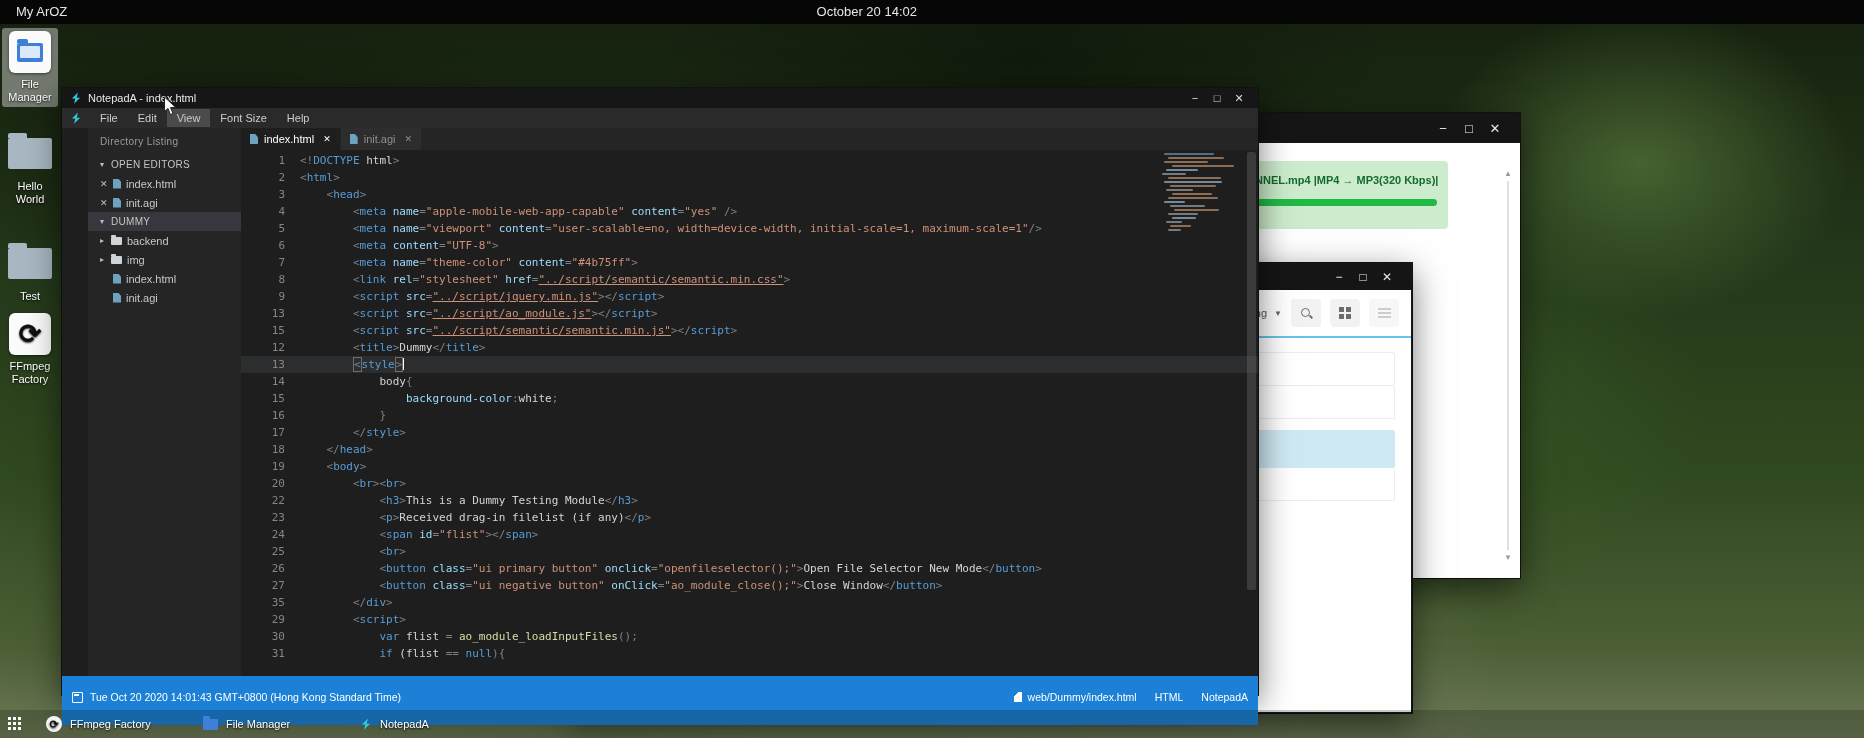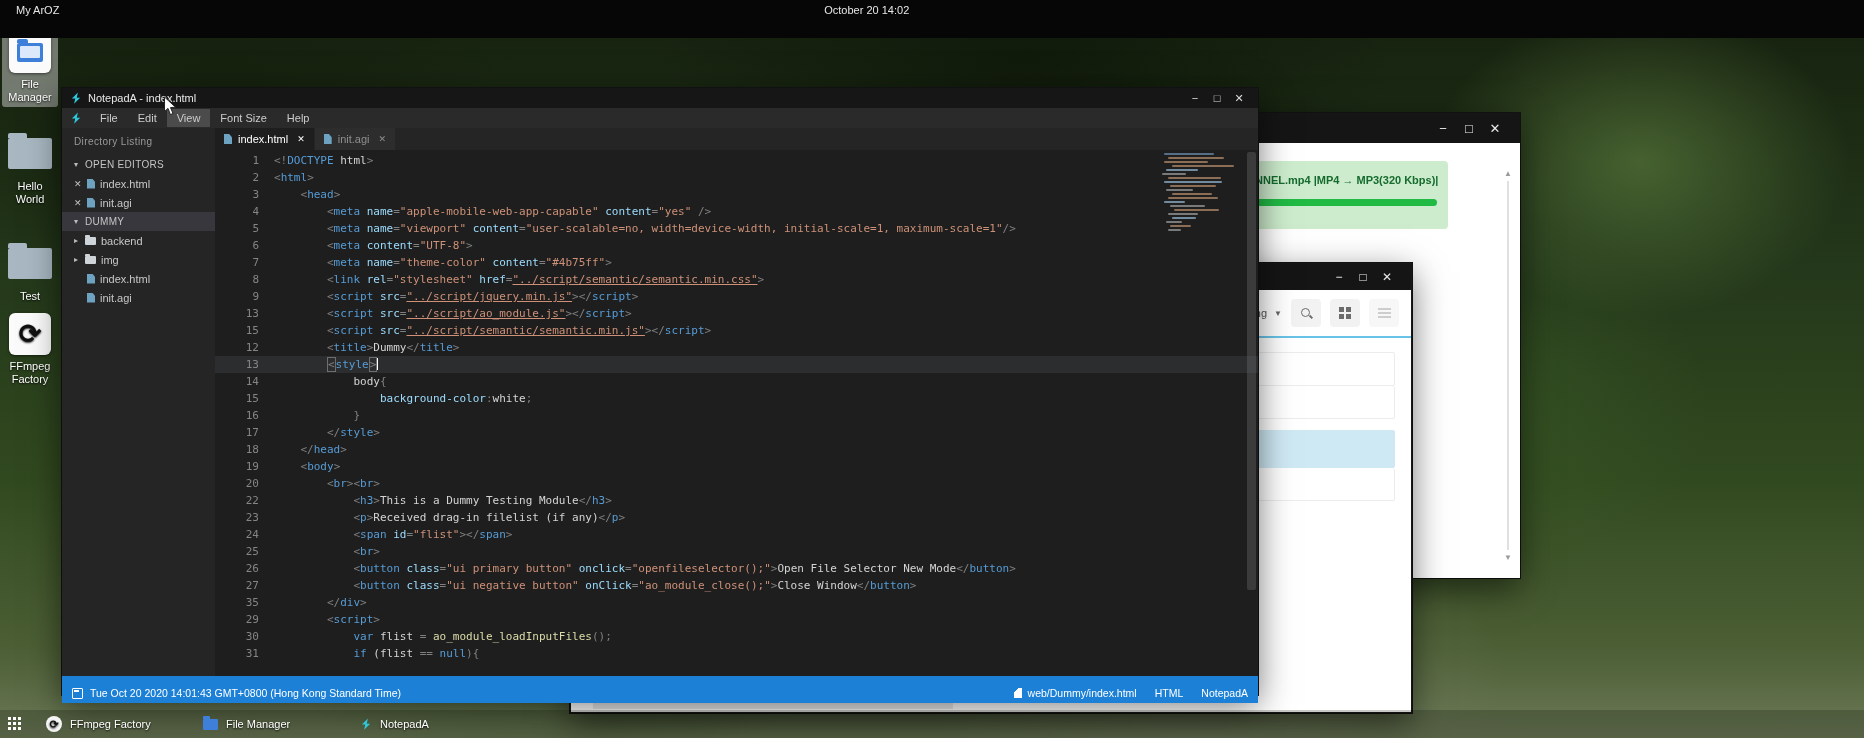--- a/index.html
+++ b/index.html
@@ -11,21 +11,21 @@
       radial-gradient(ellipse 420px 260px at 12% 18%, rgba(20,30,12,.85), transparent 70%),
       radial-gradient(ellipse 520px 300px at 55% 8%, rgba(15,24,10,.8), transparent 70%),
       radial-gradient(ellipse 300px 220px at 88% 22%, rgba(120,160,80,.45), transparent 70%),
       radial-gradient(ellipse 360px 280px at 78% 55%, rgba(60,95,40,.55), transparent 70%),
       radial-gradient(ellipse 500px 320px at 30% 75%, rgba(45,75,32,.6), transparent 70%),
       radial-gradient(ellipse 420px 240px at 65% 92%, rgba(125,135,105,.5), transparent 70%),
       linear-gradient(180deg,#15200e 0%,#23371a 35%,#31491f 65%,#4c5f35 88%,#6d7a58 100%);
   }
   .abs{position:absolute;}
   
-  #topbar{left:0;top:0;width:100%;height:38px;background:#060606;color:#e6e6e6;font-size:11px;z-index:30;}
+  #topbar{left:0;top:0;width:100%;height:24px;background:#060606;color:#e6e6e6;font-size:13px;z-index:30;}
   #topbar .host{position:absolute;left:16px;top:4px;}
   #topbar .clock{position:absolute;left:46.5%;top:4px;transform:translateX(-50%);}
   
   .dcell{width:54px;text-align:center;z-index:2;color:#fff;font-size:11px;line-height:13px;
          text-shadow:0 1px 2px rgba(0,0,0,.9);word-break:break-word;padding:3px 1px;border-radius:3px;}
   .dcell.sel{background:rgba(205,205,205,.5);}
   .tile{width:42px;height:42px;background:#fbfbfb;border-radius:6px;margin:0 auto 5px;display:flex;align-items:center;justify-content:center;box-shadow:0 1px 3px rgba(0,0,0,.5);}
   .bf{width:26px;height:19px;background:#3d7fd9;border-radius:2px;position:relative;}
   .bf:before{content:"";position:absolute;top:-4px;left:0;width:11px;height:4px;background:#3d7fd9;border-radius:2px 2px 0 0;}
   .bf:after{content:"";position:absolute;top:3px;left:3px;width:20px;height:12px;background:#dce9fb;border-radius:1px;}
@@ -41,21 +41,21 @@
   #np{left:62px;top:88px;width:1196px;height:607px;z-index:20;background:#1e1e1e;}
   #np-title{height:20px;background:#161616;display:flex;align-items:center;padding:0 8px;font-size:11px;color:#e8e8e8;}
   #np-title .logo{margin-right:6px;display:flex;}
   #np-title .wctl span{width:22px;font-size:11px;color:#ddd;}
   #np-menu{height:20px;background:#2a2a2a;display:flex;align-items:center;font-size:11px;color:#cccccc;padding-left:6px;}
   #np-menu .logo{margin:0 8px 0 2px;display:flex;}
   .menu-item{padding:3px 10px;}
   .menu-item.active{background:#4b4b4b;}
   #np-mid{display:flex;height:548px;}
   
-  #np-side{width:153px;background:#252526;flex:none;font-size:11px;color:#c8c8c8;overflow:hidden;}
+  #np-side{width:153px;background:#252526;flex:none;font-size:11px;color:#c8c8c8;overflow:hidden;margin-left:26px;}
   #side-head{color:#9a9a9a;font-size:10px;padding:8px 0 8px 12px;letter-spacing:.4px;}
   .srow{height:19px;display:flex;align-items:center;padding-left:12px;white-space:nowrap;}
   .srow.hl{background:#37373d;}
   .srow .arw{width:11px;font-size:8px;color:#bbb;}
   .srow .x{width:13px;font-size:9px;color:#c2c2c2;}
   .srow .gap{width:13px;}
   .ic-file{display:inline-block;width:8px;height:10px;margin-right:5px;background:#6da3c0;
            clip-path:polygon(0 0,65% 0,100% 32%,100% 100%,0 100%);flex:none;}
   .ic-folder{display:inline-block;width:11px;height:8px;margin-right:5px;background:#cfd4d9;border-radius:1px;position:relative;flex:none;}
   .ic-folder:before{content:"";position:absolute;top:-2px;left:0;width:5px;height:2px;background:#cfd4d9;border-radius:1px 1px 0 0;}
@@ -75,21 +75,21 @@
   .ct{white-space:pre;}
   .tk-p{color:#808080;} .tk-t{color:#569cd6;} .tk-a{color:#9cdcfe;}
   .tk-s{color:#ce9178;} .tk-su{color:#ce9178;text-decoration:underline;}
   .tk-w{color:#d4d4d4;} .tk-k{color:#569cd6;} .tk-f{color:#dcdcaa;}
   .tk-pb{color:#808080;border:1px solid #6e6e6e;}
   .caret{display:inline-block;width:1px;height:12px;background:#fff;vertical-align:-2px;}
   #minimap{position:absolute;right:16px;top:3px;width:80px;height:250px;}
   #minimap i{display:block;height:2px;margin-bottom:2px;border-radius:1px;}
   #np-scroll{position:absolute;right:2px;top:2px;width:9px;height:438px;background:rgba(121,121,121,.32);border-radius:2px;}
   
-  #np-status{height:19px;background:#1b80d6;color:#ffffff;display:flex;align-items:flex-end;font-size:10.5px;padding:4px 10px;justify-content:space-between;flex:none;}
+  #np-status{height:19px;background:#1b80d6;color:#ffffff;display:flex;align-items:flex-start;font-size:10.5px;padding:15px 10px;justify-content:space-between;flex:none;}
   .sb-left,.sb-right{display:flex;align-items:center;gap:7px;}
   .sb-right{gap:0;}
   .sb-right .seg{margin-left:18px;display:flex;align-items:center;gap:6px;}
   .sb-cal{width:9px;height:9px;border:1px solid #fff;border-radius:1px;position:relative;flex:none;}
   .sb-cal:before{content:"";position:absolute;left:1px;top:1px;width:5px;height:2px;background:#fff;}
   .sb-doc{width:8px;height:10px;background:linear-gradient(135deg,transparent 3px,#fff 0);flex:none;}
   
   #ff{left:1000px;top:113px;width:520px;height:465px;z-index:5;background:#ffffff;}
   #ff-title{height:30px;background:#151515;}
   #ff-title .wctl{margin-right:12px;}

